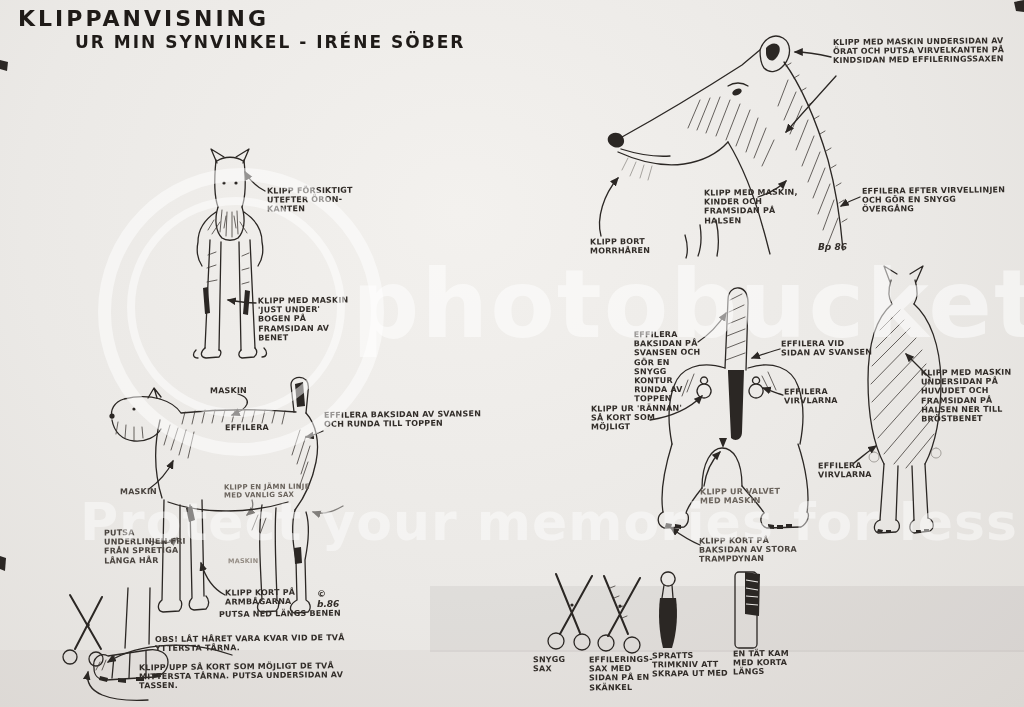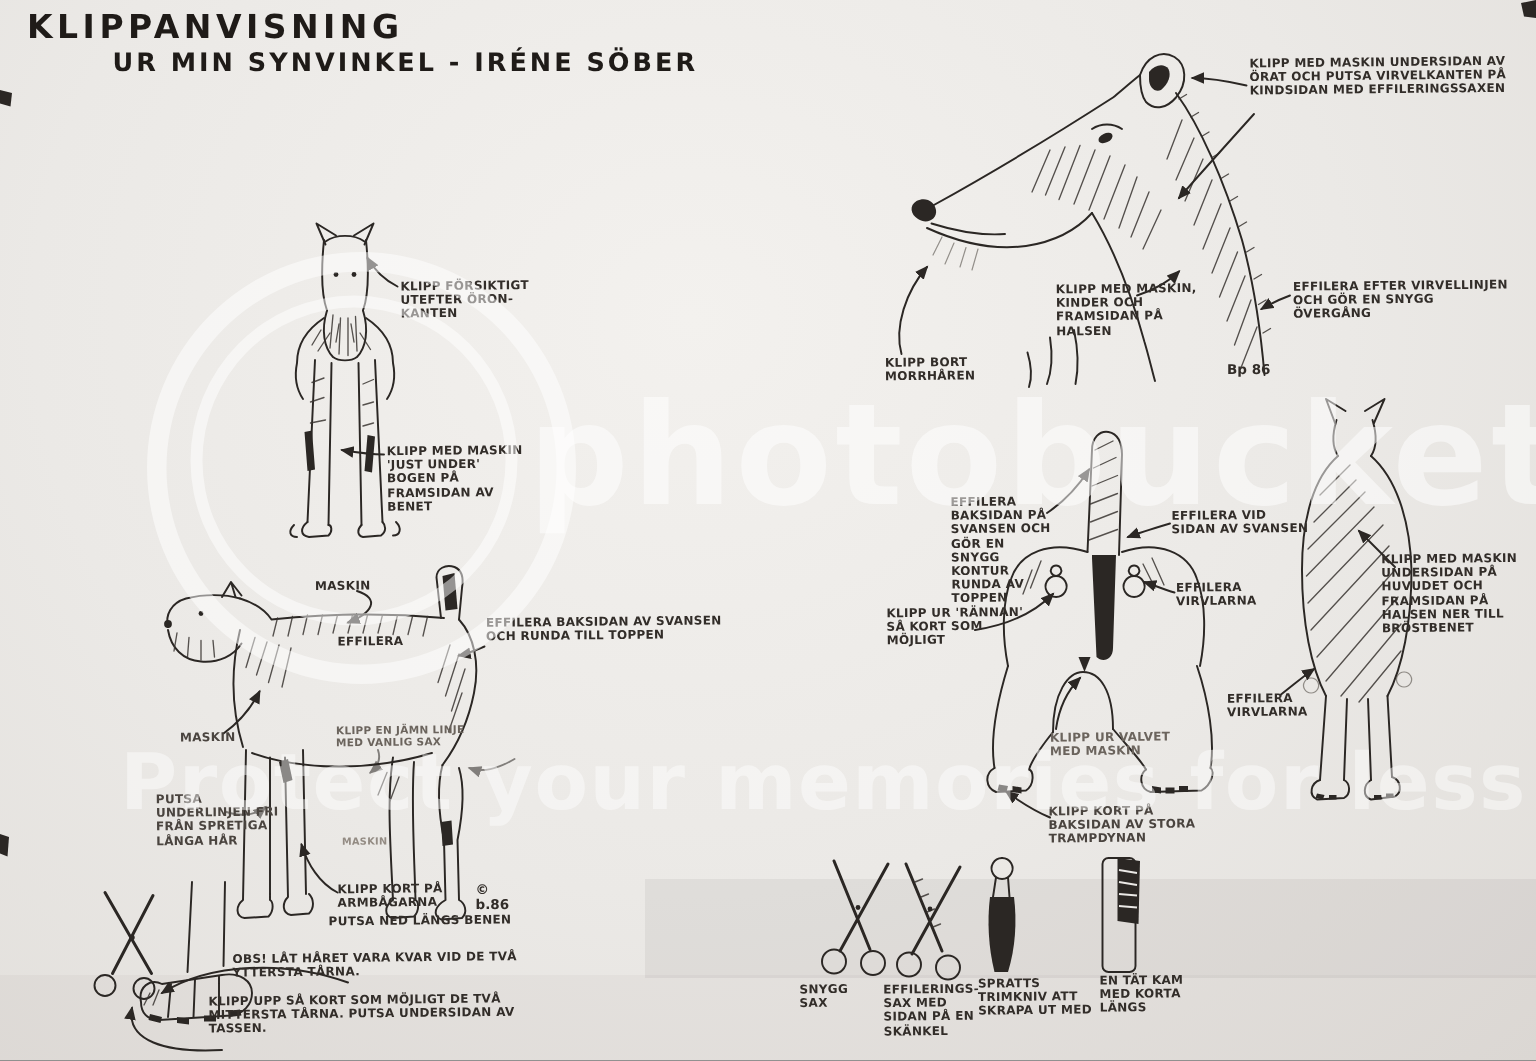--- a/index.html
+++ b/index.html
@@ -15,21 +15,21 @@
   .hl{stroke:#55504a;fill:none;stroke-width:.8;opacity:.6;stroke-linecap:round;}
   .fa{opacity:.55;}
   .lbl{position:absolute;z-index:3;font-weight:bold;font-size:8px;line-height:1.15;
        letter-spacing:.2px;color:#322d29;transform:rotate(-.6deg);}
   .sm{font-size:7px;}  .xs{font-size:6.5px;}
   .f1{color:#6b645d;}  .f2{color:#938b83;}  .md{color:#4a443f;}
   .t1{position:absolute;left:18px;top:6px;z-index:3;font-weight:bold;font-size:22px;
       letter-spacing:3px;color:#1f1b18;}
   .t2{position:absolute;left:62px;top:32px;z-index:3;font-weight:bold;font-size:17px;
       letter-spacing:2px;color:#1f1b18;margin-left:13px;}
-  .sig{position:absolute;z-index:3;font-weight:bold;font-size:9px;color:#322d29;}
+  .sig{position:absolute;z-index:3;font-style:italic;font-weight:bold;font-size:9px;color:#322d29;}
   .wm{position:absolute;z-index:5;pointer-events:none;}
   .wm-ring-outer{left:98px;top:168px;width:260px;height:262px;border:13px solid rgba(255,255,255,.5);border-radius:50%;}
   .wm-ring-inner{left:127px;top:197px;width:202px;height:204px;border:8px solid rgba(255,255,255,.5);border-radius:50%;}
   .wm-brand{left:352px;top:250px;font-weight:bold;font-size:94px;letter-spacing:2px;color:rgba(255,255,255,.52);white-space:nowrap;}
   .wm-tagline{left:46px;top:492px;font-weight:bold;font-size:52px;letter-spacing:1px;color:rgba(255,255,255,.45);white-space:nowrap;margin-left:34px;}
 </style>
 </head>
 <body>
 
 <div class="page">

